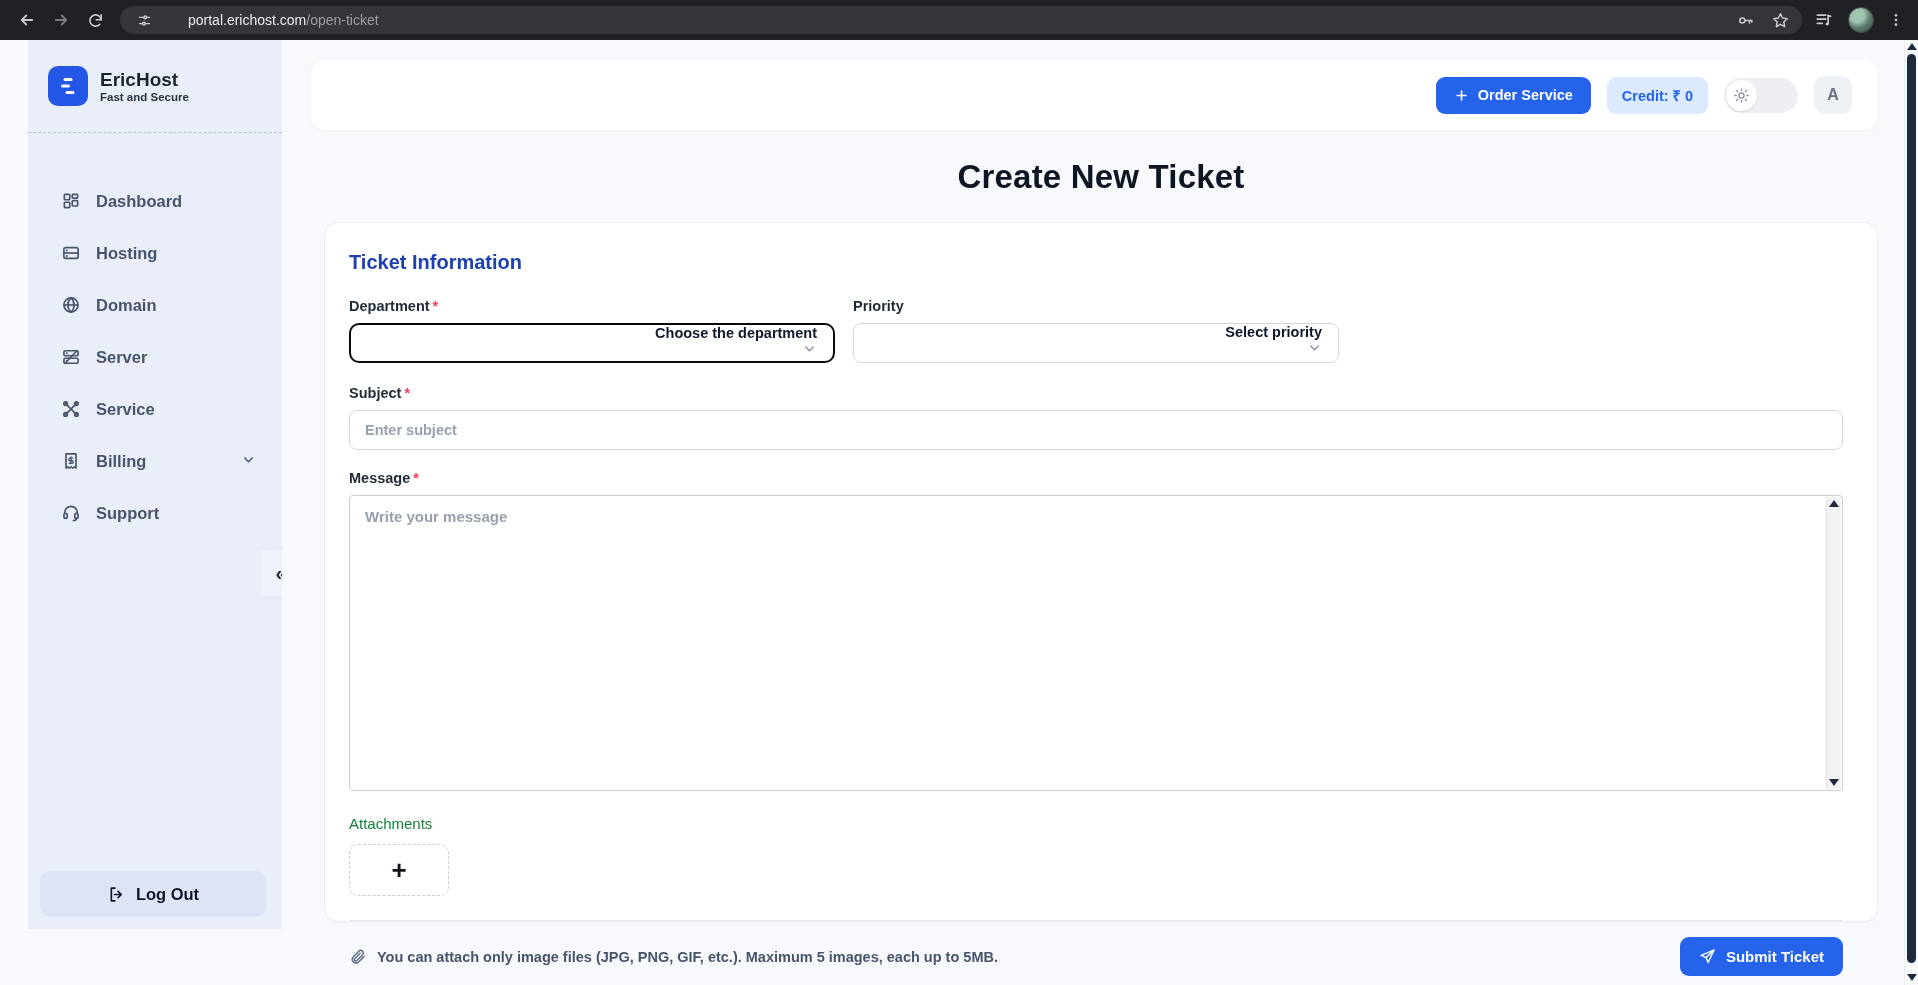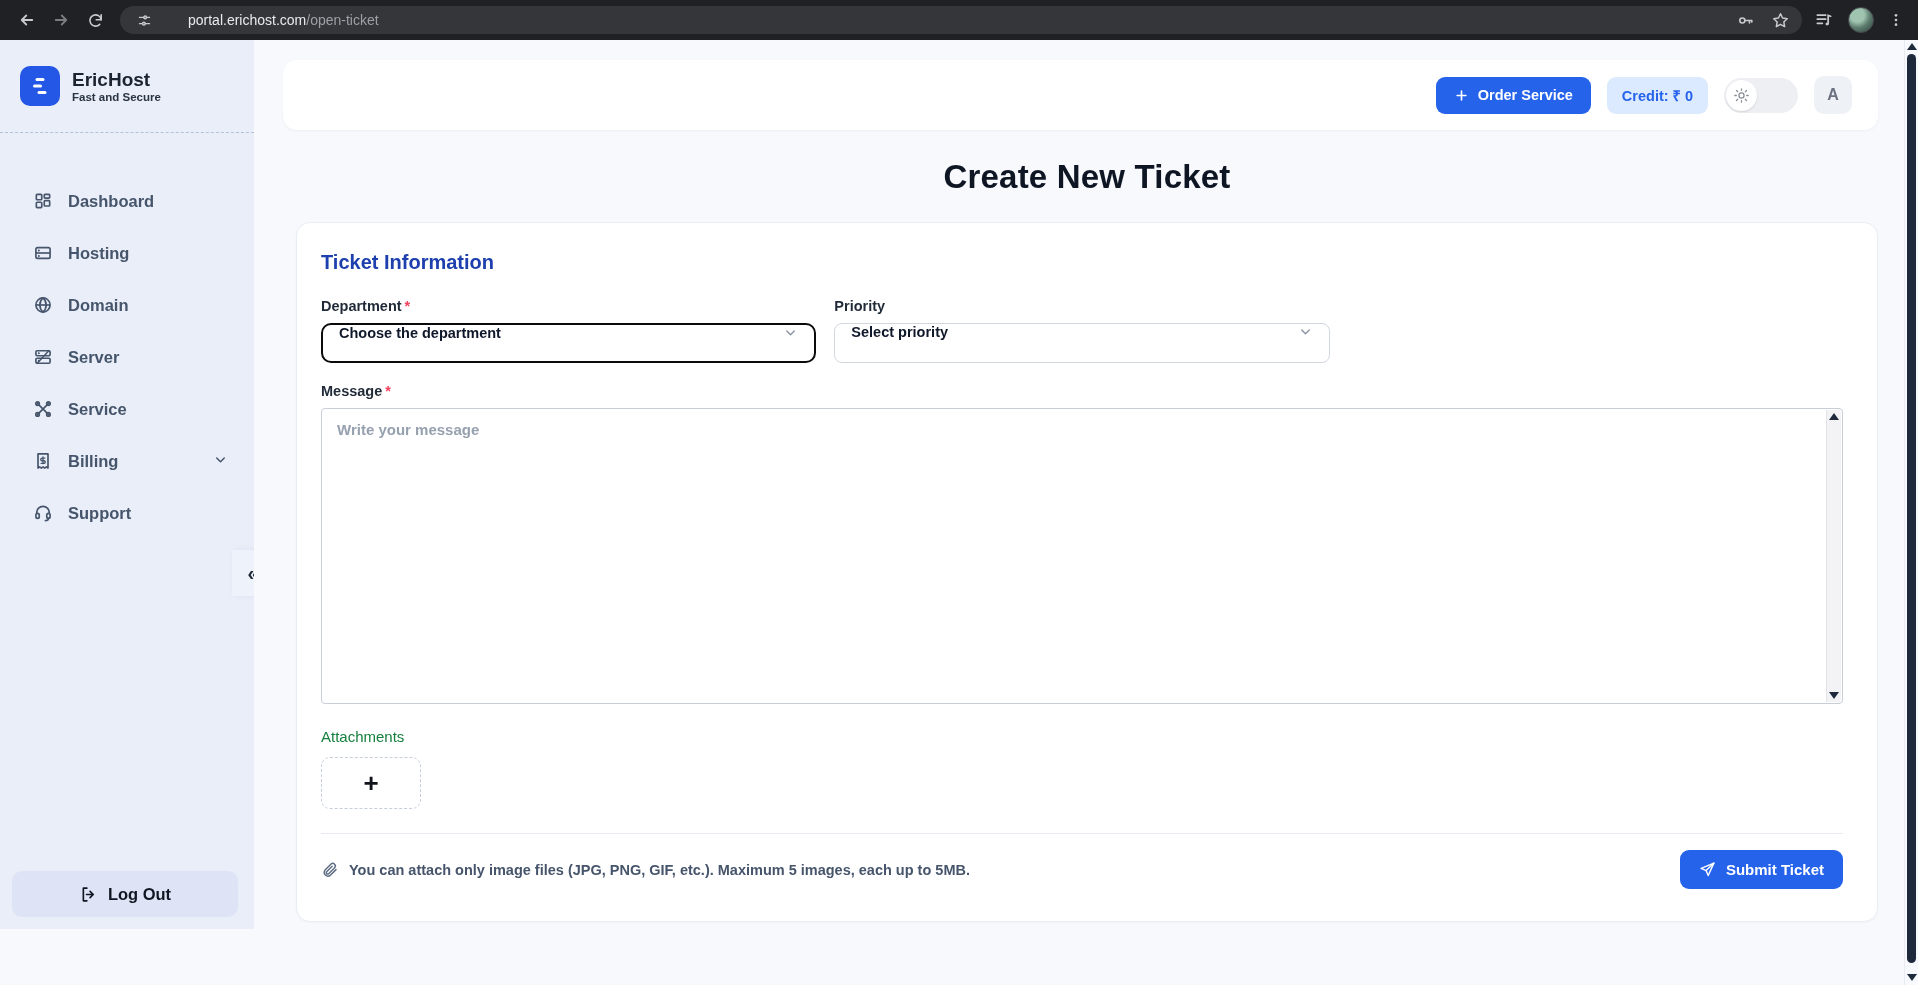--- a/index.html
+++ b/index.html
@@ -12,21 +12,21 @@
   .nav-btn.dim { color:#7a7d82; }
   .url-pill { flex:1; height:28px; background:#35363a; border-radius:14px; margin:0 12px 0 8px; display:flex; align-items:center; padding:0 12px; min-width:0; }
   .tune-wrap { width:24px; height:24px; border-radius:50%; display:flex; align-items:center; justify-content:center; color:#c7cace; margin-right:10px; }
   .url-text { font-size:14px; color:#e8eaed; white-space:nowrap; overflow:hidden;padding-left:22px; }
   .url-text .path { color:#9aa0a6; }
   .pill-right { margin-left:auto; display:flex; align-items:center; gap:16px; color:#c7cace; }
   .chrome-right { display:flex; align-items:center; gap:14px; padding-right:4px; color:#c7cace; }
   .chrome-avatar { width:26px; height:26px; border-radius:50%; background:radial-gradient(circle at 35% 30%, #9fc4b0 0 30%, #5e7d6f 55%, #2e3f3a 100%); border:1px solid #4a4d51; }
 
   
-  .app { display:flex; height:889px; position:relative; }
+  .app { display:flex; height:889px; position:relative;margin-left:28px; }
 
   
   .sidebar { width:254px; background:#e9eef9; position:relative; flex:none; }
   .brand { display:flex; align-items:center; gap:12px; padding:26px 20px 26px 20px; border-bottom:1px dashed #b3c0d9; }
   .brand-logo { width:40px; height:40px; border-radius:10px; background:#2457e6; display:flex; align-items:center; justify-content:center; flex:none; }
   .brand-name { font-size:19px; font-weight:bold; color:#1b2430; line-height:1.15; }
   .brand-tag { font-size:11.5px; font-weight:bold; color:#2a3442; }
   .nav { padding-top:42px; }
   .nav-item { display:flex; align-items:center; gap:14px; height:52px; padding:0 26px 0 32px; color:#46556b; font-size:16.5px; font-weight:600; cursor:pointer; }
   .nav-item .ni-icon { width:22px; height:22px; color:#46556b; flex:none; display:flex; align-items:center; justify-content:center; }
@@ -46,21 +46,21 @@
   .page-title { margin:28px 40px 0 42px; font-size:33px; font-weight:bold; color:#0e1624; letter-spacing:.2px;text-align:center; }
   .page-sub { margin:12px 40px 0 48px; display:flex; align-items:center; gap:9px; font-size:17px; font-weight:bold; color:#16202e; }
   .page-sub .clk { color:#1b2430; display:flex; }
 
   .card { margin:26px 40px 0 42px; background:#fff; border:1px solid #e9edf4; border-radius:14px; padding:28px 34px 20px 24px; box-shadow:0 1px 2px rgba(20,30,70,.03); height:700px; }
   .section-title { font-size:20px; font-weight:bold; color:#1e40af; }
 
   .form-row3 { display:grid; grid-template-columns:1fr 1fr 1fr; gap:18px; margin-top:24px; }
   .f-label { font-size:14.5px; font-weight:bold; color:#1f2937; margin-bottom:9px; }
   .req { color:#f43f5e; margin-left:3px; font-weight:bold; }
-  .select { height:40px; border:1px solid #d2d7df; border-radius:8px; background:#fff; display:flex; align-items:flex-start; padding:0 16px; font-size:14.5px; font-weight:600; color:#0f172a; cursor:pointer; position:relative; }
+  .select { height:40px; border:1px solid #d2d7df; border-radius:8px; background:#fff; display:flex; align-items:flex-end; padding:0 16px; font-size:14.5px; font-weight:600; color:#0f172a; cursor:pointer; position:relative;flex-direction:column; }
   .select .sel-chev { margin-left:auto; color:#8a93a3; display:flex; }
   .select.focused { border:2.5px solid #0b0b0d; border-radius:10px; }
 
   .field-block { margin-top:22px; }
   .text-input { width:100%; height:40px; border:1px solid #d2d7df; border-radius:8px; padding:0 15px; font-size:14.5px; font-family:inherit; color:#0f172a; outline:none; background:#fff; }
   .text-input::placeholder { color:#96a0af; font-weight:600; }
 
   .ta-wrap { position:relative; margin-top:9px; }
   .textarea { width:100%; height:296px; border:1px solid #c9ced8; border-radius:4px; padding:12px 28px 12px 15px; font-size:15px; font-family:inherit; color:#0f172a; resize:none; outline:none; background:#fff; display:block; }
   .textarea::placeholder { color:#96a0af; font-weight:600; }
@@ -312,20 +312,24 @@
             <span>Select priority</span>
             <span class="sel-chev">
               <svg width="15" height="15" viewBox="0 0 24 24" fill="none" stroke="currentColor" stroke-width="2.2" stroke-linecap="round" stroke-linejoin="round">
                   <path d="M6 9.5l6 6 6-6"></path>
                 </svg>
             </span>
           </div>
         </div>
       </div>
 
+      <div class="field-block">
+        <div class="f-label"><span>Subject</span><span class="req">*</span></div>
+        <input class="text-input" type="text" placeholder="Enter subject" style="">
+      </div>
 
       <div class="field-block" style="margin-top:20px;">
         <div class="f-label" style="margin-bottom:0;"><span>Message</span><span class="req">*</span></div>
         <div class="ta-wrap">
           <textarea class="textarea" placeholder="Write your message" style=""></textarea>
           <div class="ta-scrollbar">
             <span class="tri-up"></span>
             <span class="tri-down"></span>
           </div>
         </div>

